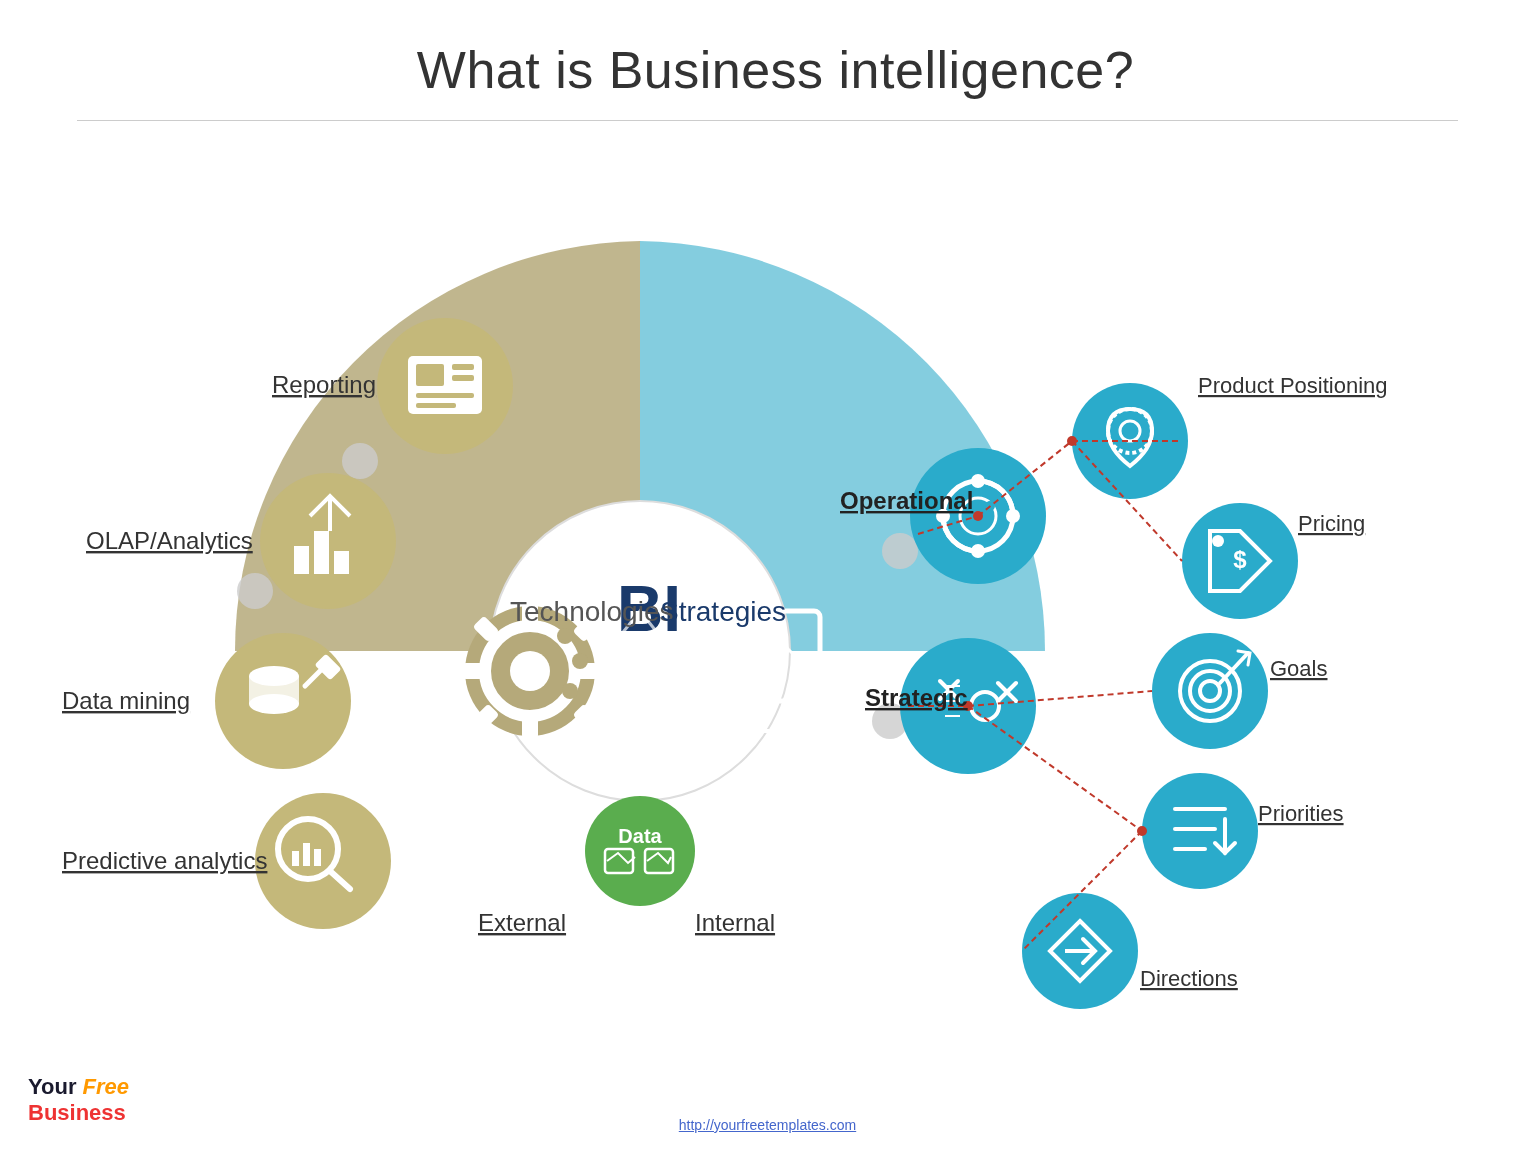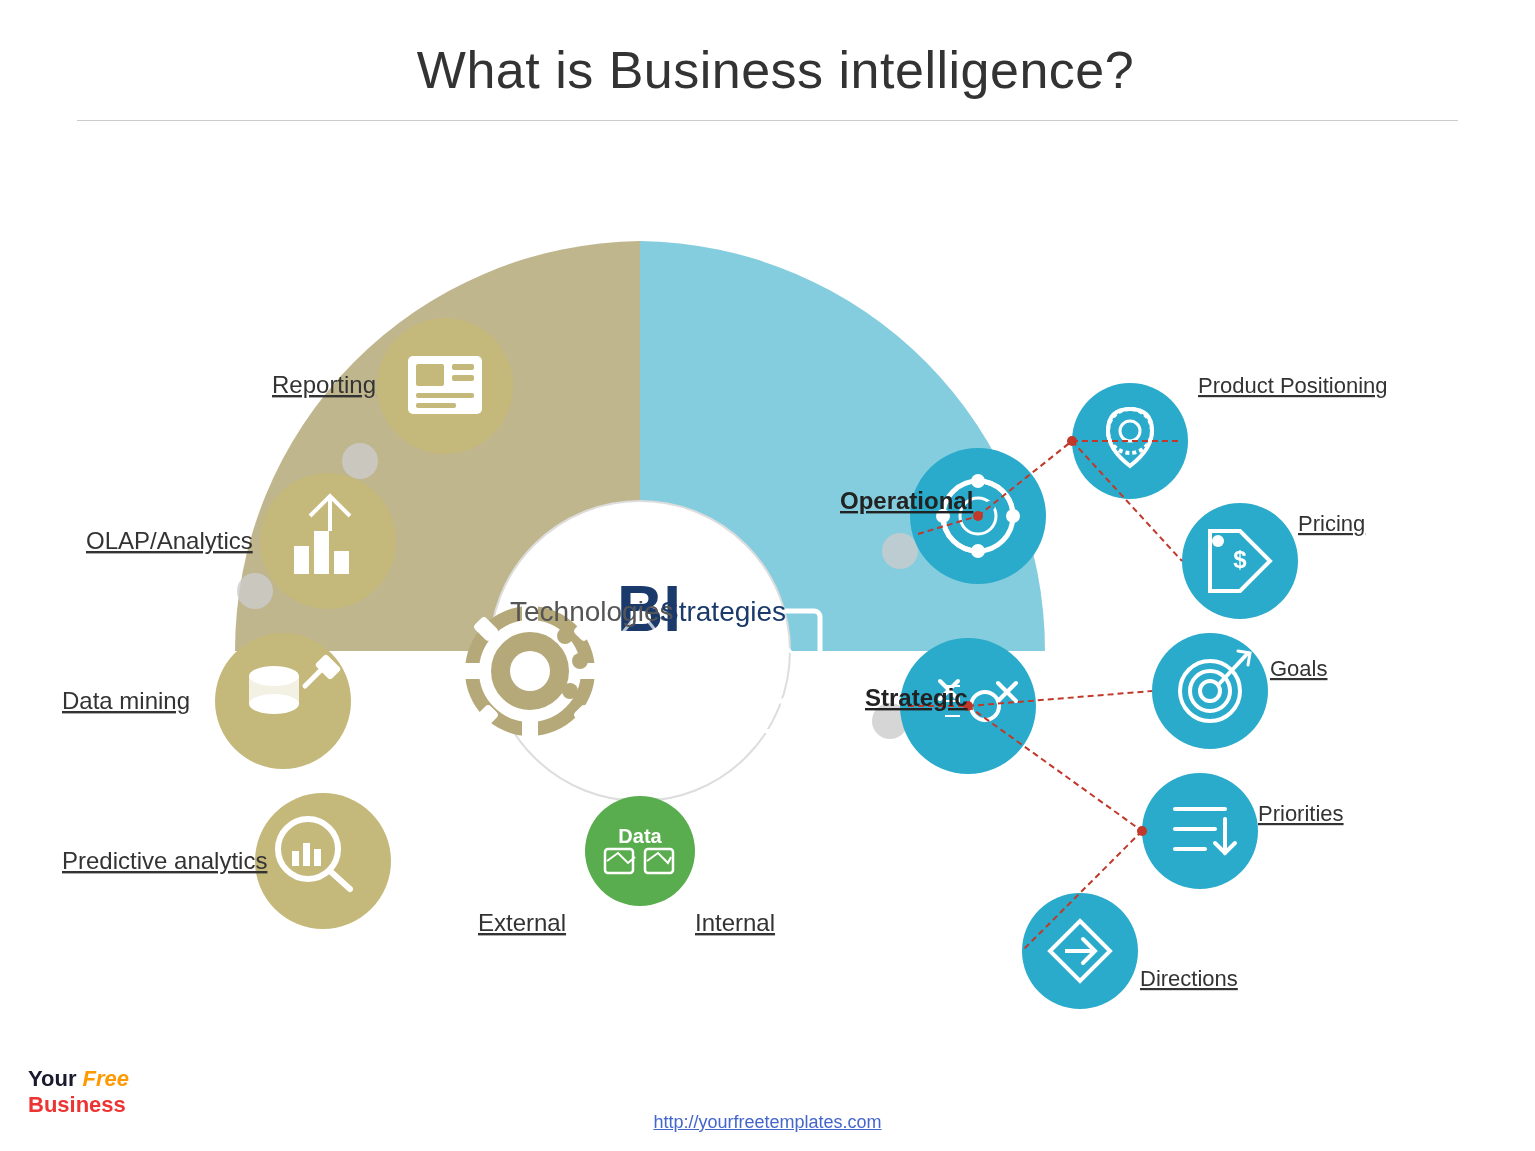--- a/index.html
+++ b/index.html
@@ -252,23 +252,23 @@
     <text x="1198" y="262" font-size="22" fill="#333" text-decoration="underline" font-family="Arial">Product Positioning</text>
     <text x="1298" y="400" font-size="22" fill="#333" text-decoration="underline" font-family="Arial">Pricing</text>
     <text x="1270" y="545" font-size="22" fill="#333" text-decoration="underline" font-family="Arial">Goals</text>
     <text x="1258" y="690" font-size="22" fill="#333" text-decoration="underline" font-family="Arial">Priorities</text>
     <text x="1140" y="855" font-size="22" fill="#333" text-decoration="underline" font-family="Arial">Directions</text>
 
   </svg>
 </div>
 
 <div style="position:absolute; bottom:18px; left:0; right:0; display:flex; align-items:center; justify-content:center;">
-  <div style="position:absolute; left:28px; bottom:16px; line-height:1.15; font-size:22px; font-weight:700;">
+  <div style="position:absolute; left:28px; bottom:8px; line-height:1.15; font-size:22px; font-weight:700;">
     <div>
       <span style="color:#1a1a2e; font-weight:700;">Your</span>
       <span style="color:#f90; font-style:italic; font-weight:700;">Free</span>
     </div>
     <div>
       <span style="color:#e33; font-weight:700;">Business</span>
     </div>
   </div>
-  <a style="color:#4466cc; text-decoration:underline; font-size:18px;text-align:center;">http://yourfreetemplates.com</a>
+  <a style="color:#4466cc; text-decoration:underline; font-size:14px;text-align:center;">http://yourfreetemplates.com</a>
 </div>
 
 </body></html>

